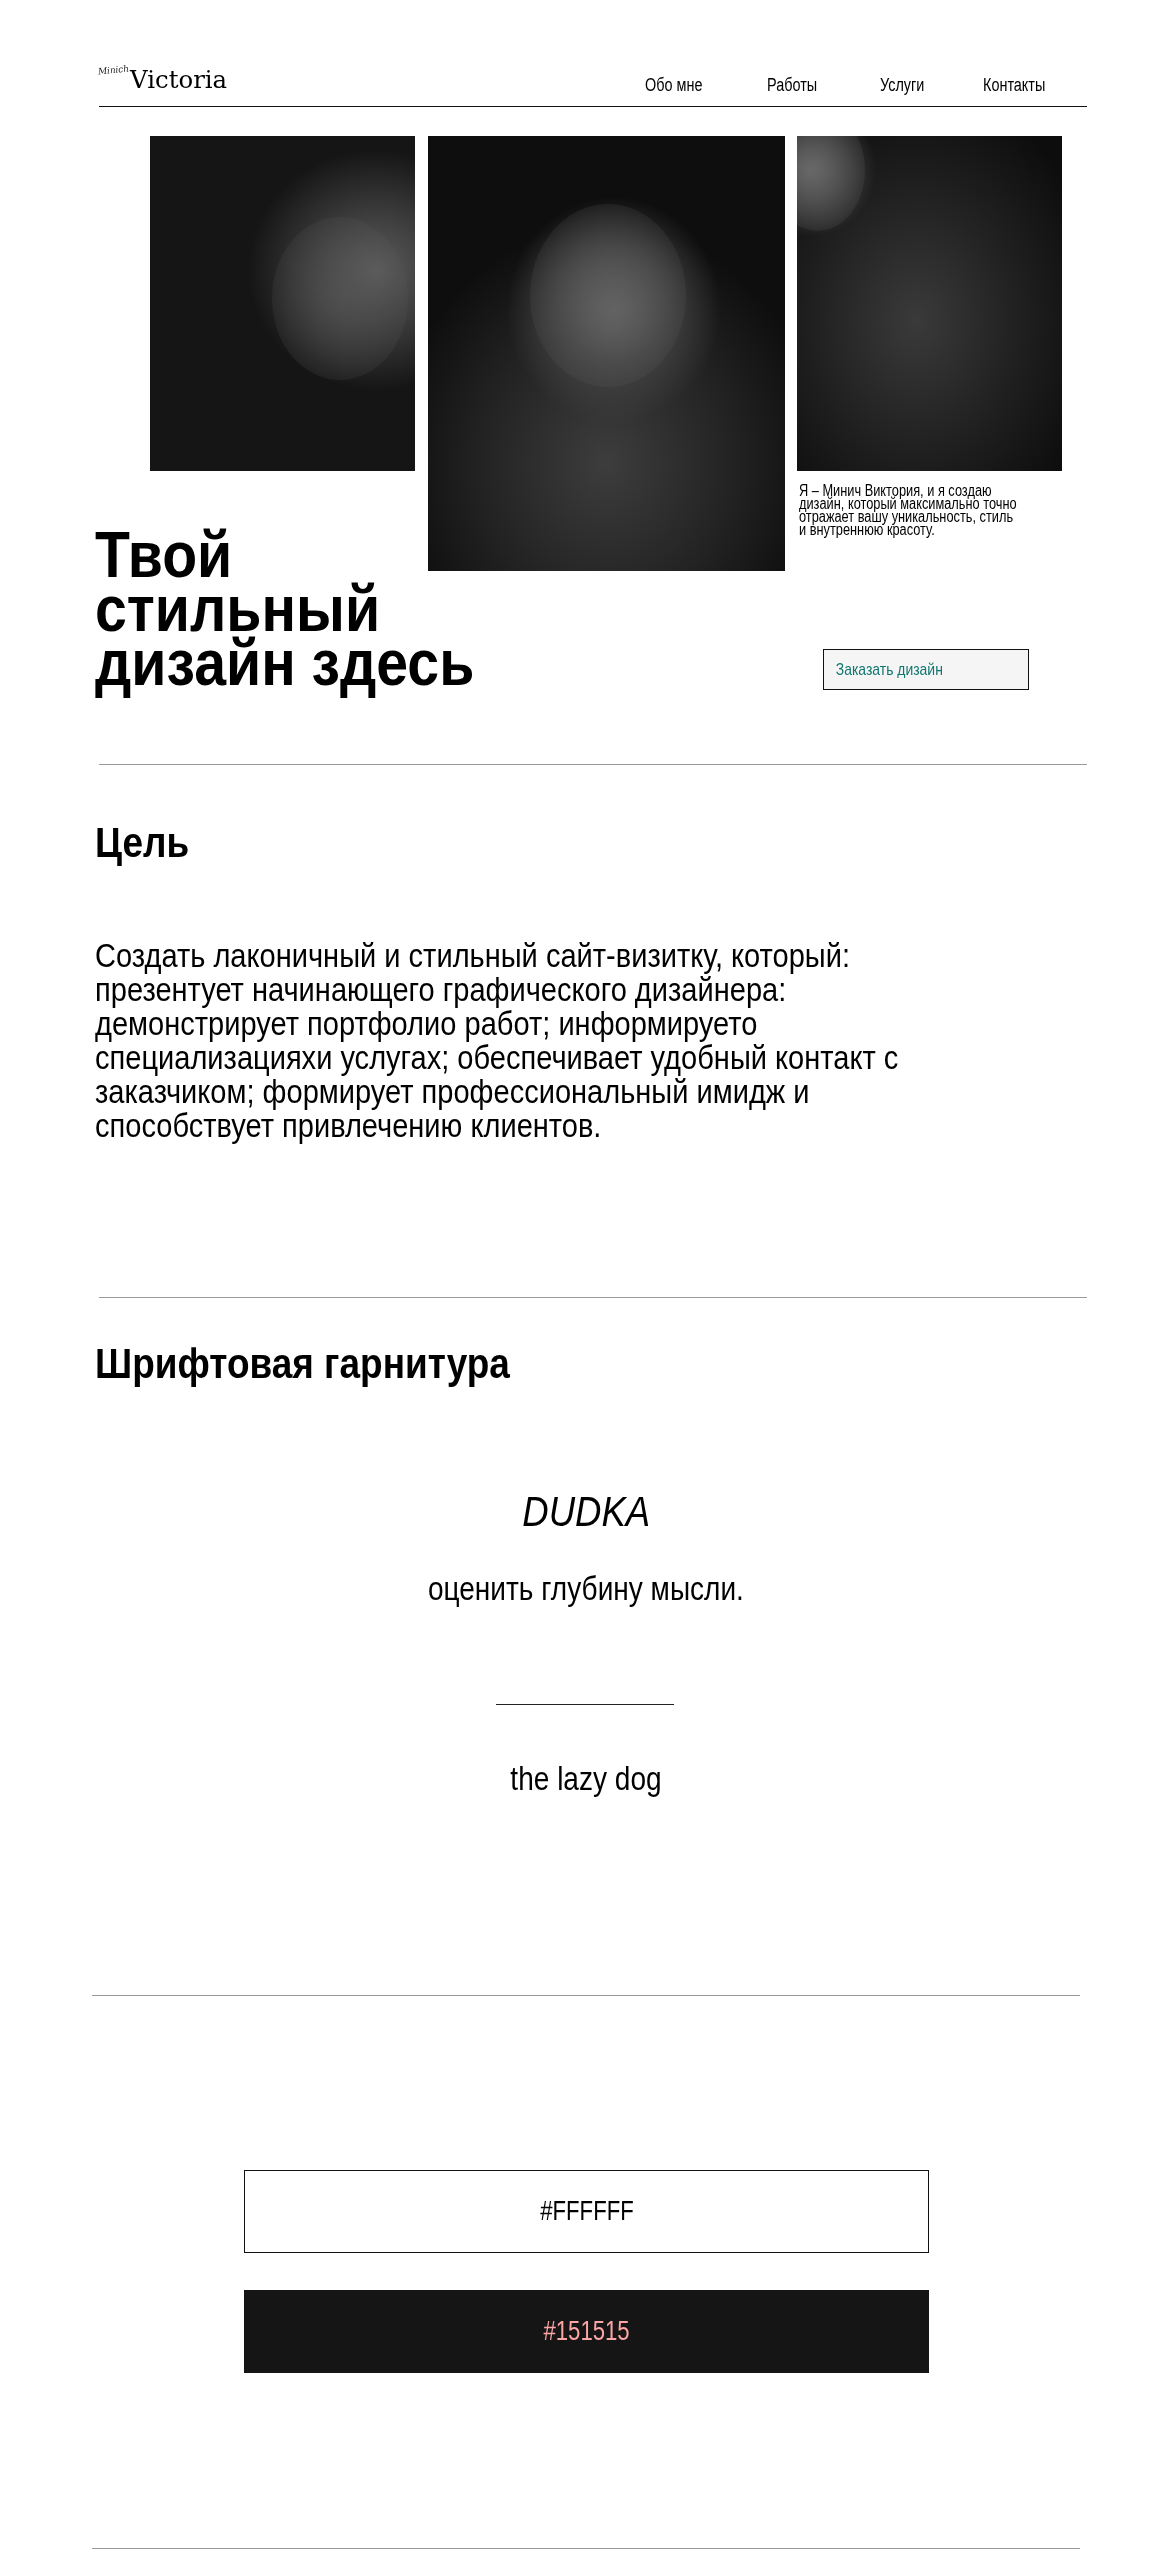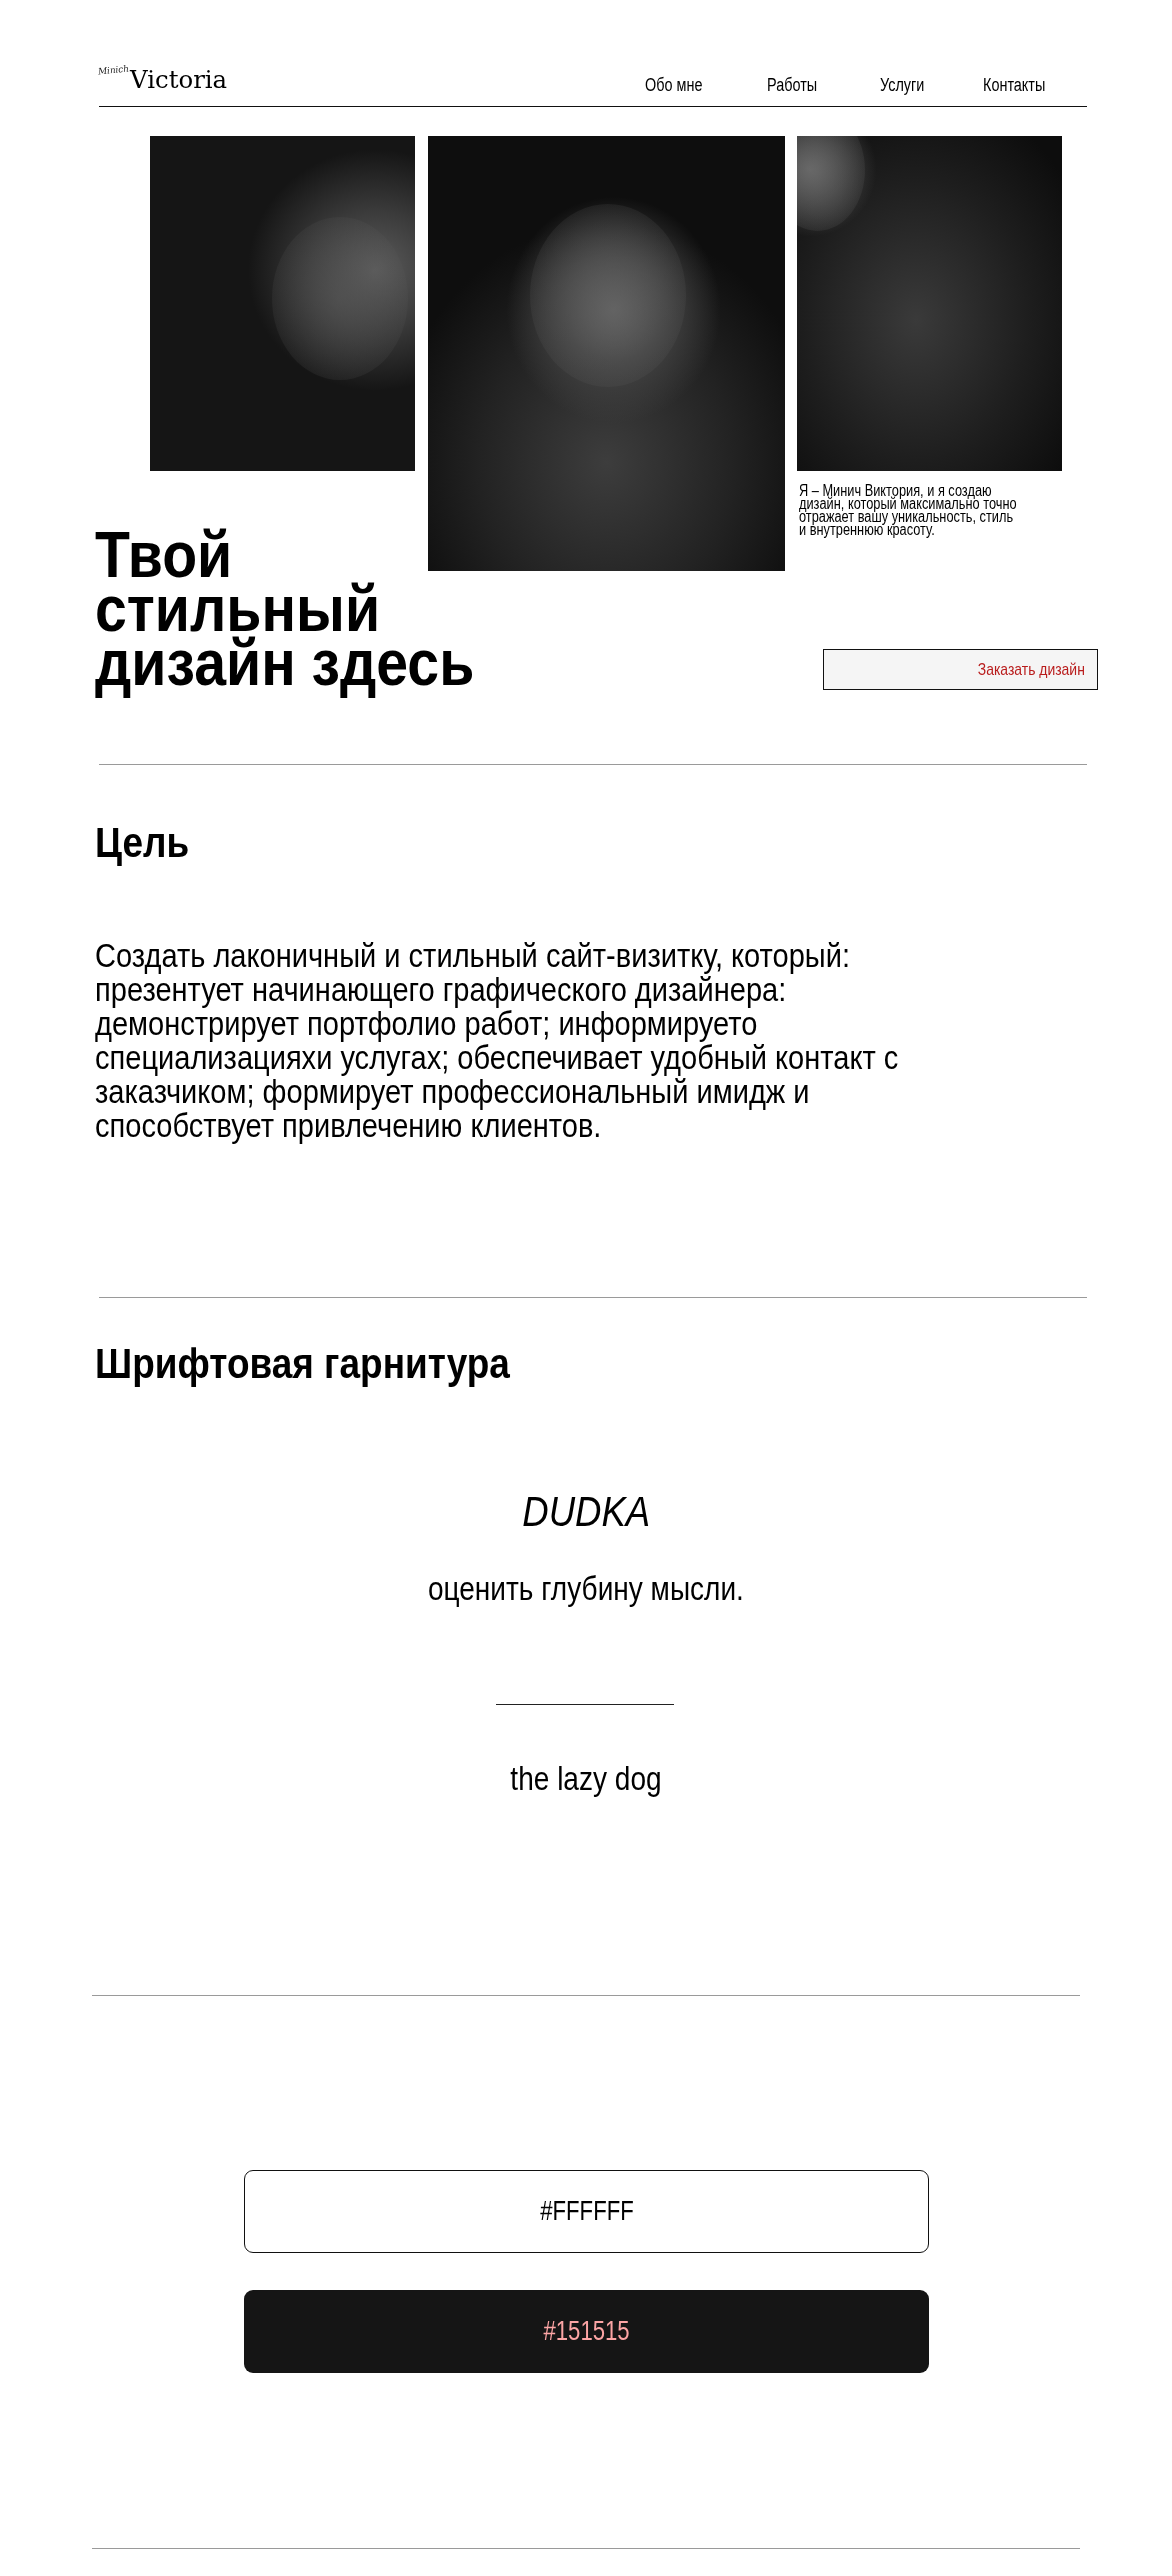--- a/index.html
+++ b/index.html
@@ -54,24 +54,24 @@
   .about-text span { display: block; white-space: nowrap; }
 
   .hero-title {
     position: absolute; left: 95px; top: 528px;
     font-family: "Liberation Sans", sans-serif; font-size: 65px; line-height: 54px; color: #000;
     transform: scaleX(0.88); transform-origin: left top;
   }
   .hero-title span { display: block; white-space: nowrap; }
 
   .order-button {
-    position: absolute; left: 823px; top: 649px; width: 275px; height: 41px;
+    position: absolute; left: 823px; top: 649px; width: 206px; height: 41px;
     background: #f5f5f5; border: 1.4px solid #111;
-    display: flex; align-items: center; justify-content: flex-end;
-    font-size: 17px; color: #b91c1c; cursor: pointer;
+    display: flex; align-items: center; justify-content: flex-start;
+    font-size: 17px; color: #0f766e; cursor: pointer;
   }
   .order-button span { transform: scaleX(0.82); display: inline-block; white-space: nowrap; }
 
   .divider { position: absolute; height: 1.4px; background: #6e6e6e; border-bottom: 0.7px solid #9a9a9a; }
 
   .section-title {
     position: absolute; font-size: 42px; line-height: 1; color: #000;
     transform: scaleX(0.88); transform-origin: left top; white-space: nowrap;
   }
   .goal-text {
@@ -85,21 +85,20 @@
   .font-name { font-size: 43px; color: #000; font-style: italic; }
   .font-name span, .sample span { display: inline-block; transform: scaleX(0.85); white-space: nowrap; }
   .sample { font-size: 33px; line-height: 35px; color: #000; }
   .sample div { display: block; }
   .short-line { position: absolute; left: 422px; top: 1704px; width: 110px; height: 1.4px; background: #222; }
 
   .swatch {
     position: absolute; left: 244px; width: 685px; height: 83px;
     display: flex; align-items: center; justify-content: center;
     font-size: 27px;
-    border-radius: 9px;
   }
   .swatch span { display: inline-block; transform: scaleX(0.82); white-space: nowrap; }
   .swatch-white { top: 2170px; background: #ffffff; border: 1.4px solid #111; color: #000; }
   .swatch-dark { top: 2290px; background: #151515; color: #fca5a5; }
 </style>
 </head>
 <body>
 
 <header>
   <div class="logo-script">Minich</div>

